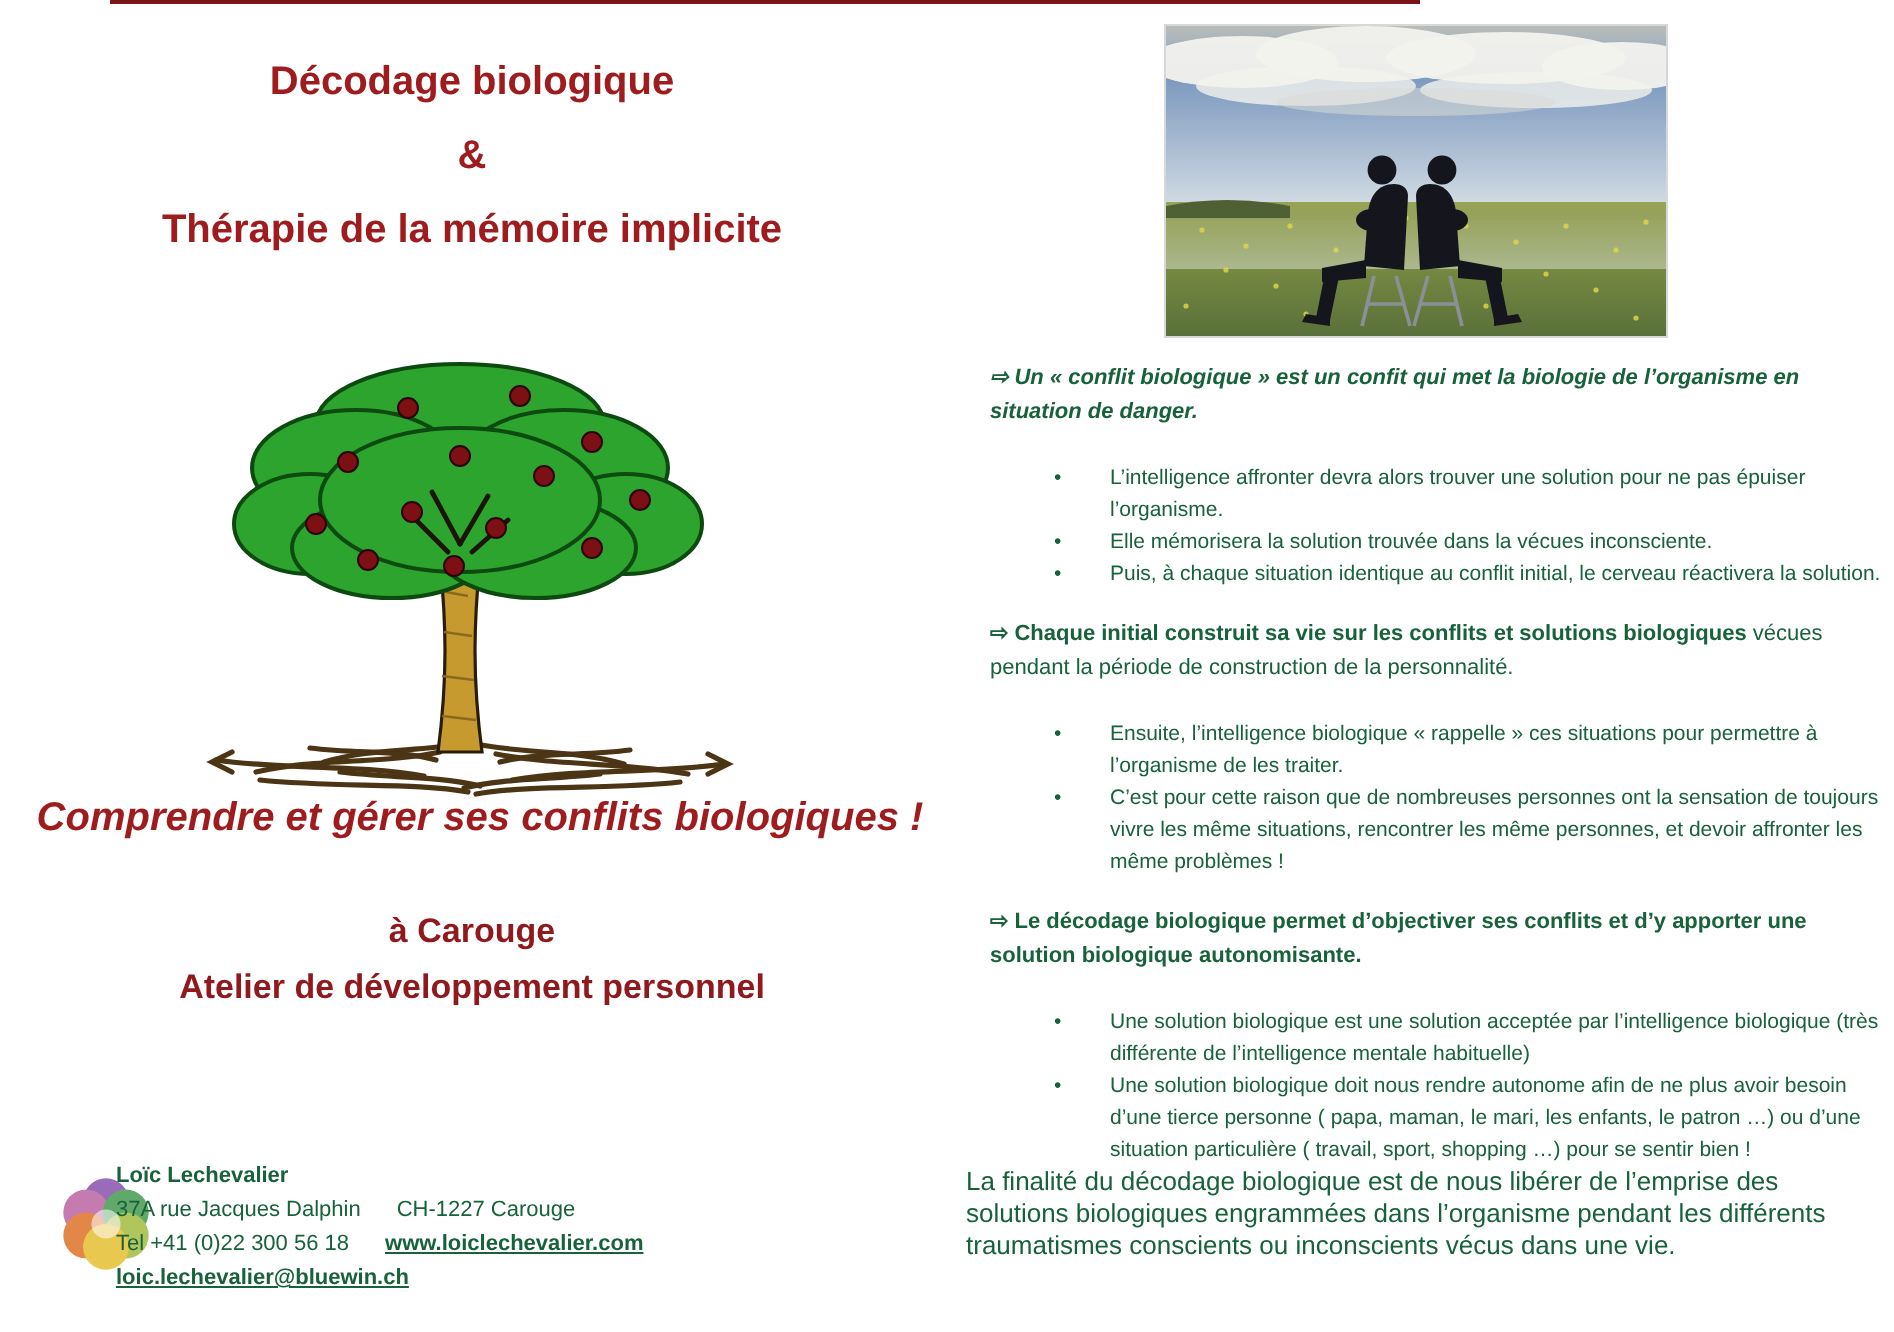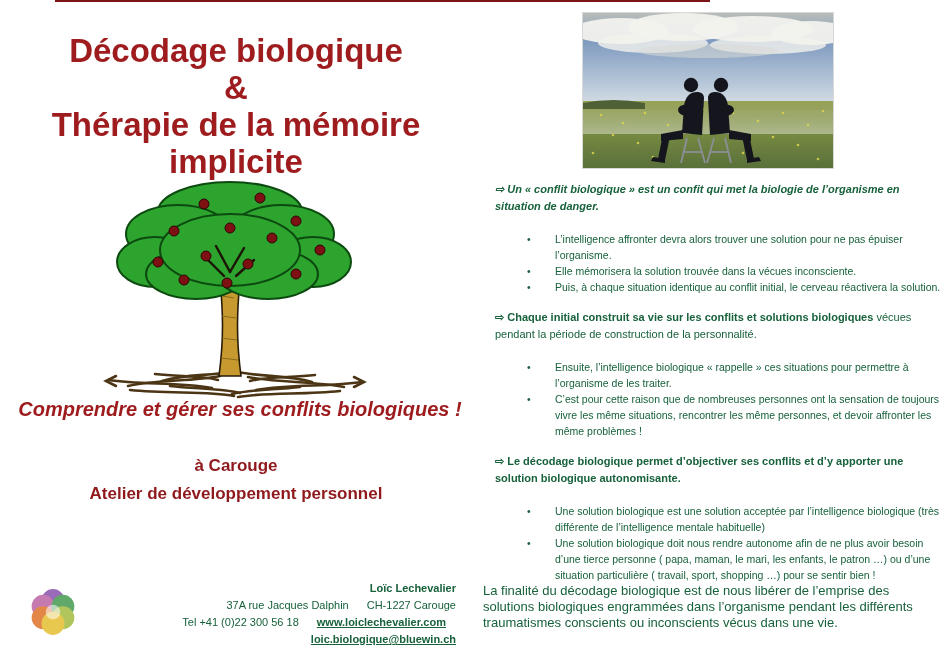--- a/index.html
+++ b/index.html
@@ -2,28 +2,28 @@
 <html><head>
 <meta charset="utf-8">
 <style>
   html,body{margin:0;padding:0;background:#e8e8e8;}
   .page{position:relative;width:947px;height:666px;background:#ffffff;overflow:hidden;
         font-family:"Liberation Sans",sans-serif;}
   .top-line{position:absolute;left:55px;top:0;width:655px;height:2px;background:#7A1417;}
 
   
   .title-block{position:absolute;top:10px;left:0;width:472px;text-align:center;
-               color:#9E1B1E;font-weight:bold;font-size:33px;line-height:37px;}
+               color:#9E1B1E;font-weight:bold;font-size:20px;line-height:37px;}
   .tree{position:absolute;left:100px;top:176px;width:270px;height:224px;}
   .tagline{position:absolute;top:398px;left:4px;width:472px;text-align:center;
            color:#9E1B1E;font-weight:bold;font-style:italic;font-size:20px;margin:0;}
   .workshop{position:absolute;top:452px;left:0;width:472px;text-align:center;
             color:#8F191D;font-weight:bold;font-size:17px;line-height:28px;margin:0;}
   .logo{position:absolute;left:28px;top:586px;width:50px;height:52px;}
-  .contact{position:absolute;left:58px;top:580px;width:398px;text-align:right;
+  .contact{position:absolute;left:58px;top:580px;width:398px;text-align:left;
            color:#17613B;font-size:11px;line-height:17px;}
   .contact .name{font-weight:bold;}
   .contact .gap{display:inline-block;width:18px;}
   .contact .gap-sm{display:inline-block;width:10px;}
   .contact a{color:#17613B;font-weight:bold;text-decoration:underline;cursor:pointer;}
 
   
   .photo{position:absolute;left:583px;top:13px;width:250px;height:155px;outline:1px solid #d8d8d8;}
   .rcol{position:absolute;left:483px;top:181px;width:459px;color:#17613B;}
   .sec-h{margin:0 12px 16px;font-size:11px;line-height:17px;font-weight:bold;}
@@ -128,21 +128,21 @@
     </g>
     <circle cx="24" cy="24" r="7" fill="#ffffff" opacity="0.55"></circle>
   </svg>
 
   <div class="contact">
     <div class="name">Loïc Lechevalier</div>
     <div>
       <span>37A rue Jacques Dalphin</span><span class="gap"></span><span>CH-1227 Carouge</span>
     </div>
     <div>
-      <span>Tel +41 (0)22 300 56 18</span><span class="gap"></span><a>www.loiclechevalier.com</a><span class="gap-sm"></span><a>loic.biologique@bluewin.ch</a>
+      <span>Tel +41 (0)22 300 56 18</span><span class="gap"></span><a>www.loiclechevalier.com</a><span class="gap-sm"></span><a>loic.lechevalier@bluewin.ch</a>
     </div>
   </div>
 
   <svg class="photo" viewBox="0 0 250 155">
     <defs>
       <linearGradient id="sky" x1="0" y1="0" x2="0" y2="1">
         <stop offset="0" stop-color="#B9BDB9"></stop>
         <stop offset="0.28" stop-color="#7E9ABF"></stop>
         <stop offset="0.62" stop-color="#A9BCD2"></stop>
         <stop offset="1" stop-color="#DCE3E8"></stop>

